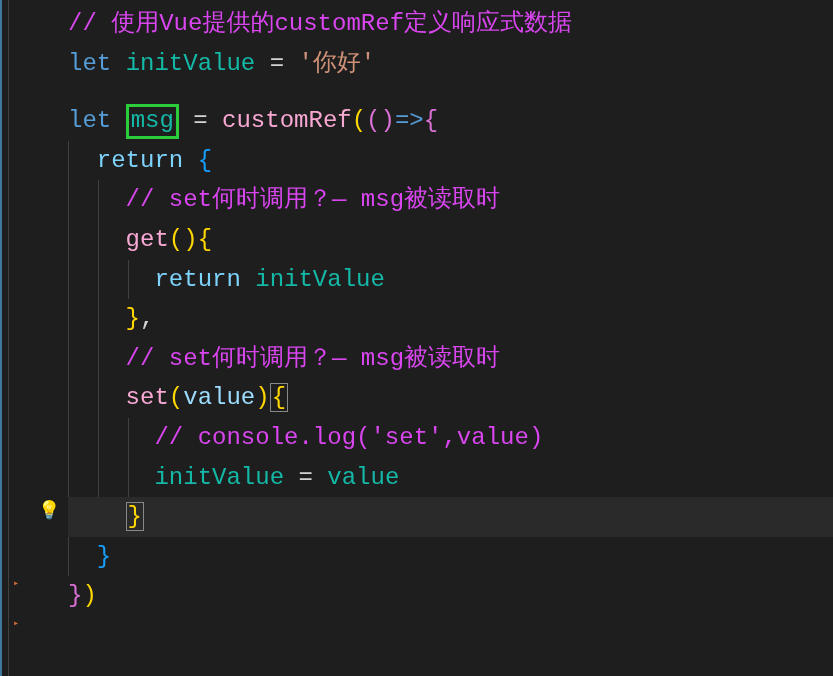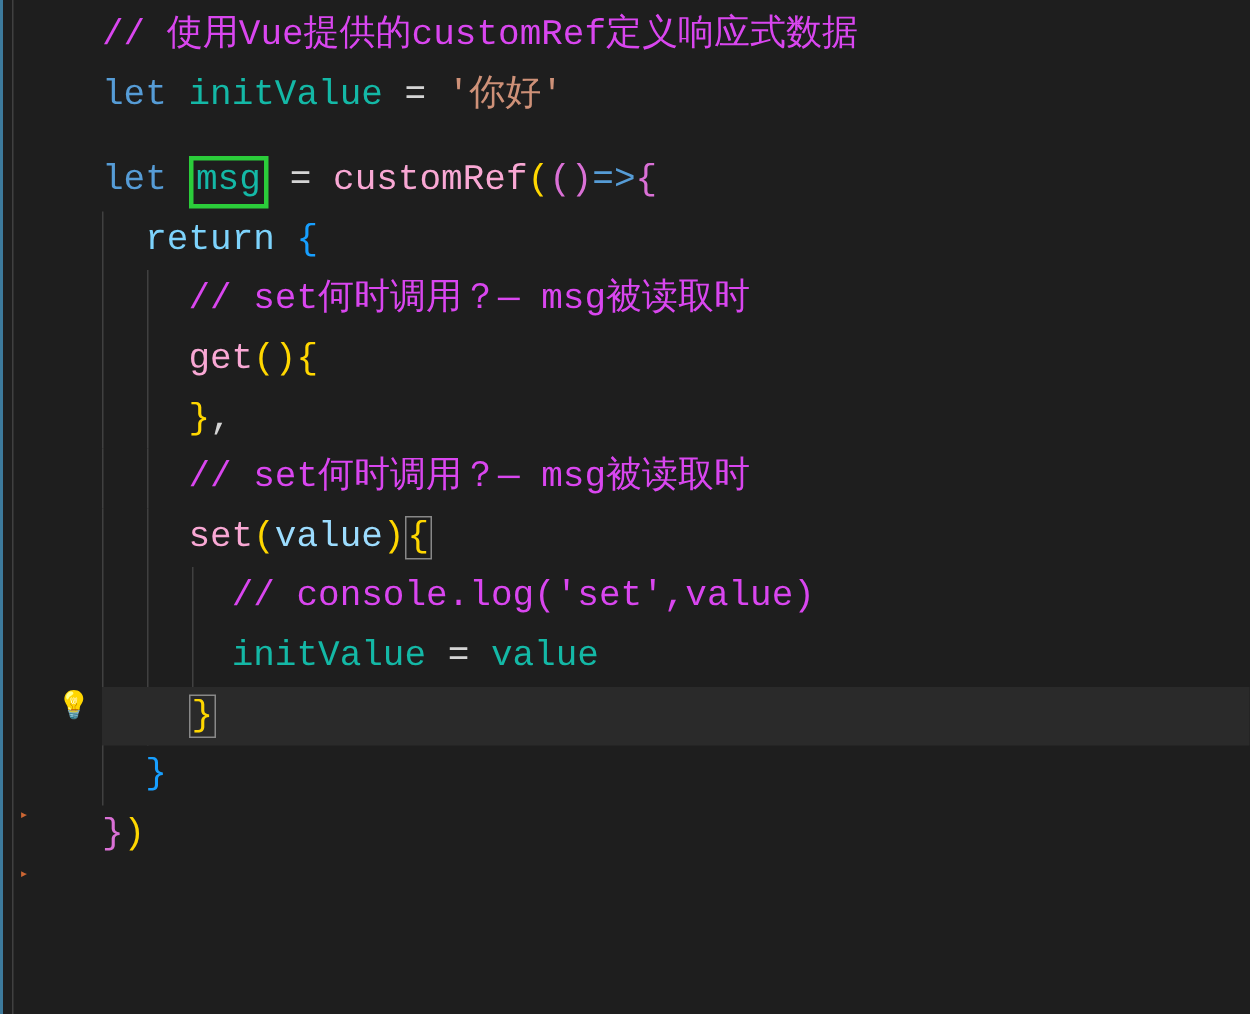--- a/index.html
+++ b/index.html
@@ -129,20 +129,26 @@
       <div class="indent-guide guide2"></div>
       <div class="line">    <span class="comment">// set何时调用？— msg被读取时</span></div>
     </div>
 
     <div class="line-wrapper">
       <div class="indent-guide guide1"></div>
       <div class="indent-guide guide2"></div>
       <div class="line">    <span class="function">get</span><span class="bracket-yellow">()</span><span class="bracket-yellow">{</span></div>
     </div>
 
+    <div class="line-wrapper">
+      <div class="indent-guide guide1"></div>
+      <div class="indent-guide guide2"></div>
+      <div class="indent-guide guide3"></div>
+      <div class="line">      <span class="keyword-return">return</span><span class="variable"> initValue</span></div>
+    </div>
 
     <div class="line-wrapper">
       <div class="indent-guide guide1"></div>
       <div class="indent-guide guide2"></div>
       <div class="line">    <span class="bracket-yellow">}</span><span class="punctuation">,</span></div>
     </div>
 
     <div class="line-wrapper">
       <div class="indent-guide guide1"></div>
       <div class="indent-guide guide2"></div>

